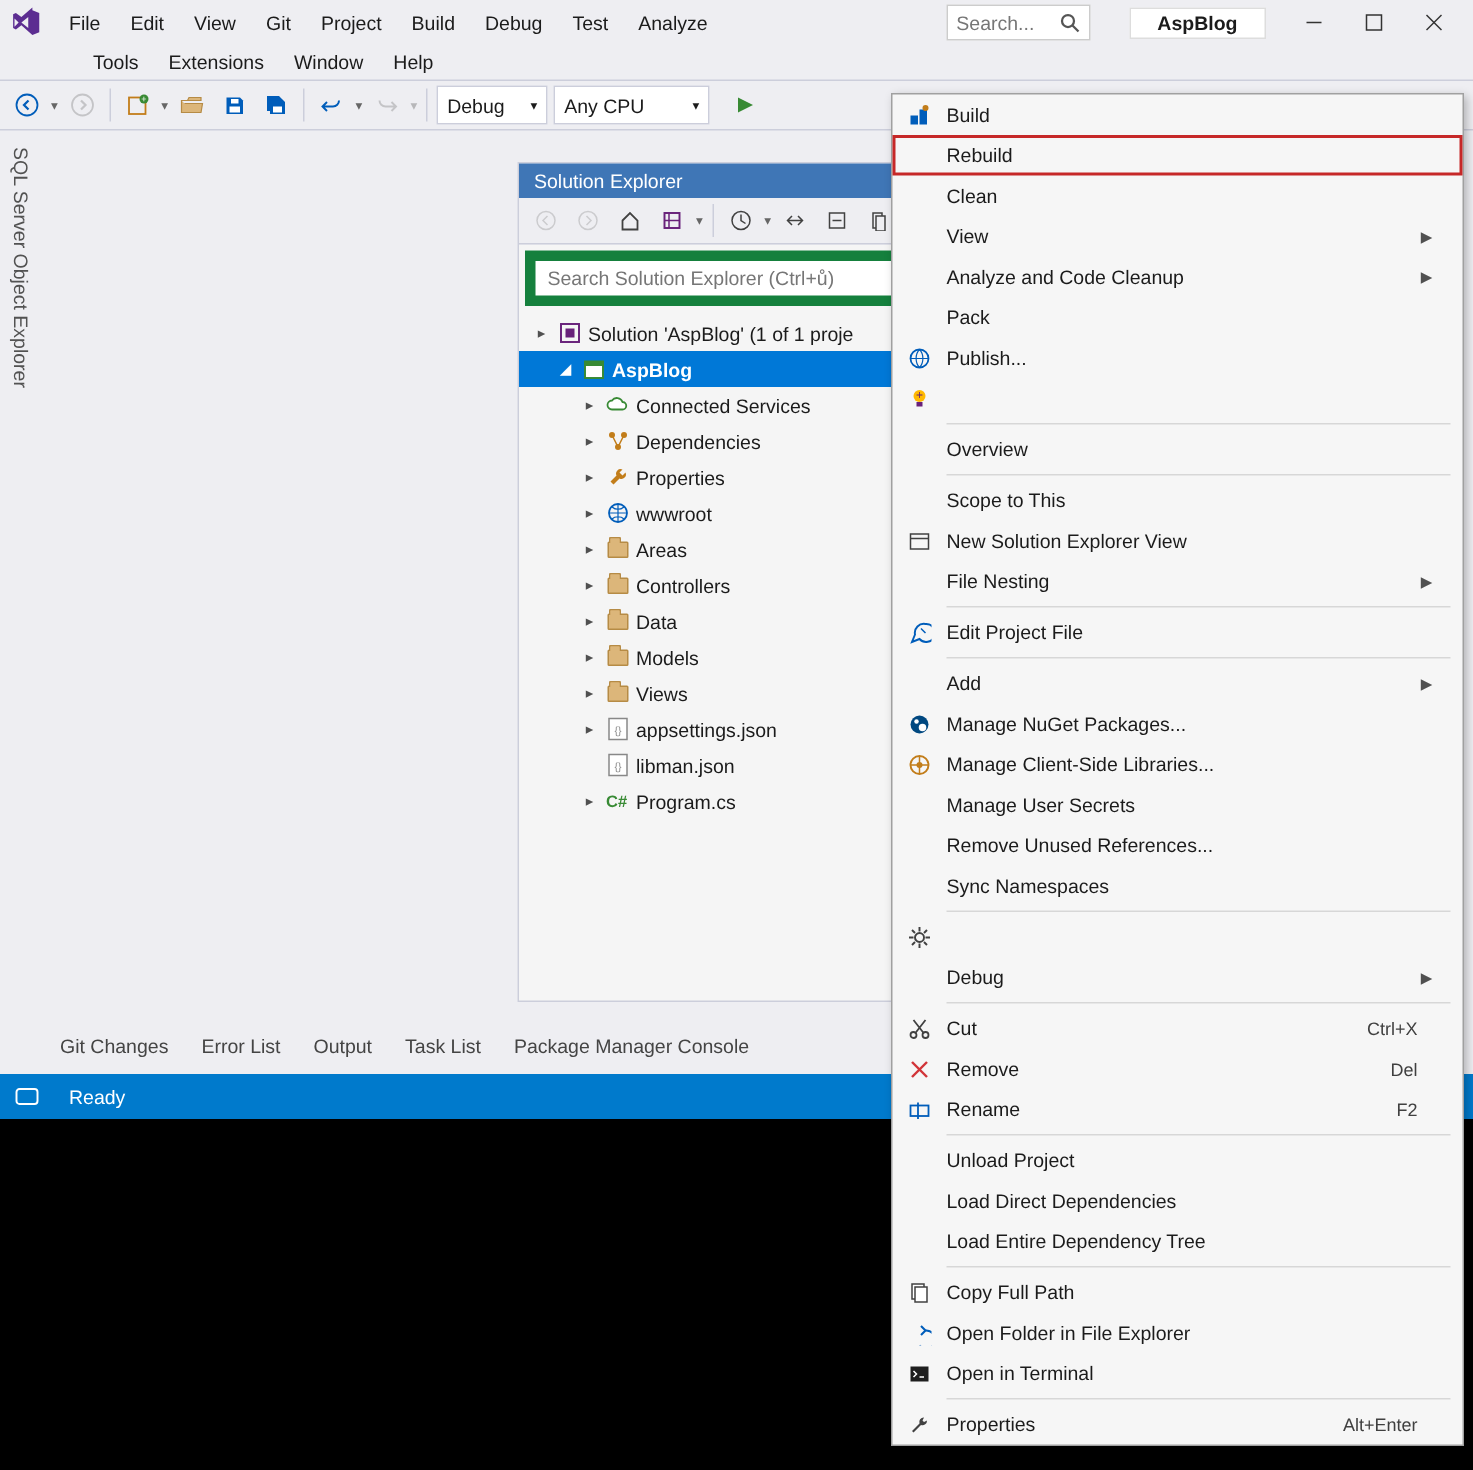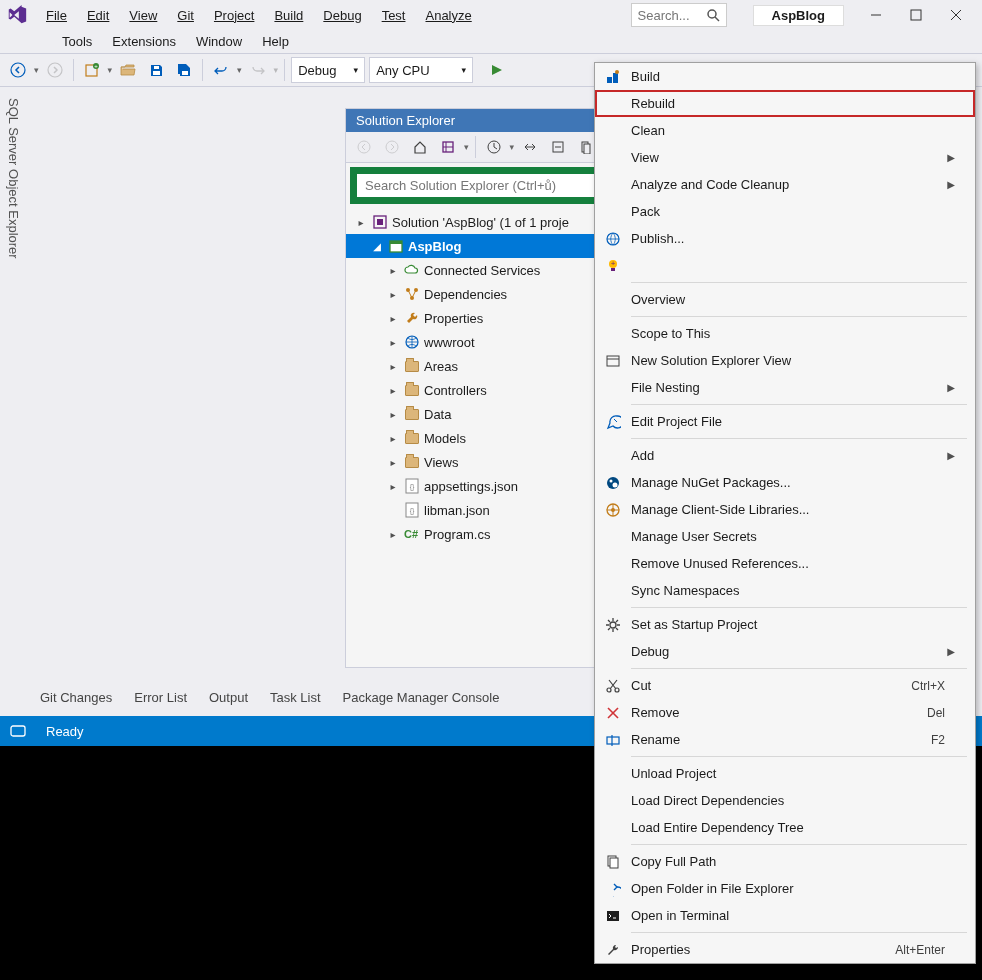--- a/index.html
+++ b/index.html
@@ -1,19 +1,19 @@
 <!DOCTYPE html>
 <html><head>
 <meta charset="utf-8">
 <style>
   * { box-sizing: border-box; font-family: "Segoe UI", Arial, sans-serif; }
   body { margin: 0; width: 982px; height: 980px; background: #eeeef2; overflow: hidden; position: relative; font-size: 13px; color: #1b1b1b; }
   .titlebar { display: flex; align-items: center; height: 30px; padding: 0 6px; }
   .vs-logo { width: 22px; height: 22px; margin-right: 8px; }
-  .menubar { display: flex; flex-wrap: wrap; align-items: center; flex: 1; text-decoration: underline; }
+  .menubar { display: flex; flex-wrap: wrap; align-items: center; flex: 1; }
   .menubar span { padding: 4px 10px; cursor: default; }
   .search-box { display: flex; align-items: center; background: #fff; border: 1px solid #ccc; height: 24px; margin-left: 8px; width: 96px; padding: 0 6px; color: #767676; }
   .search-box svg { margin-left: auto; }
   .app-name { background: #fff; padding: 2px 18px; font-weight: 600; margin: 0 26px; border: 1px solid #ddd; }
   .win-controls { display: flex; gap: 28px; margin-left: auto; margin-right: 14px; }
   .menu-row2 { display: flex; padding-left: 52px; }
   .menu-row2 span { padding: 4px 10px; }
   .toolbar { display: flex; align-items: center; height: 34px; border-top: 1px solid #cccedb; border-bottom: 1px solid #cccedb; padding: 0 6px; gap: 4px; background: #eeeef2; position: relative; z-index: 1; }
   .tb-btn { display: inline-flex; align-items: center; justify-content: center; width: 24px; height: 24px; }
   .tb-sep { width: 1px; height: 22px; background: #cccedb; margin: 0 2px; }
@@ -531,21 +531,20 @@
       <span class="ctx-sub"></span>
     </div>
     <div class="ctx-sep"></div>
     <div class="ctx-item">
       <span class="ctx-icon-col">
         <svg width="16" height="16">
           <circle cx="8" cy="8" r="3" fill="none" stroke="#414141" stroke-width="1.3"></circle>
           <path d="M8 1v3M8 12v3M1 8h3M12 8h3M3 3l2 2M11 11l2 2M13 3l-2 2M5 11l-2 2" stroke="#414141" stroke-width="1.3"></path>
         </svg>
       </span>
-      <span class="ctx-label">Set as Startup Project</span>
       <span class="ctx-short"></span>
       <span class="ctx-sub"></span>
     </div>
     <div class="ctx-item">
       <span class="ctx-icon-col"></span>
       <span class="ctx-label">Debug</span>
       <span class="ctx-short"></span>
       <span class="ctx-sub">▶</span>
     </div>
     <div class="ctx-sep"></div>

